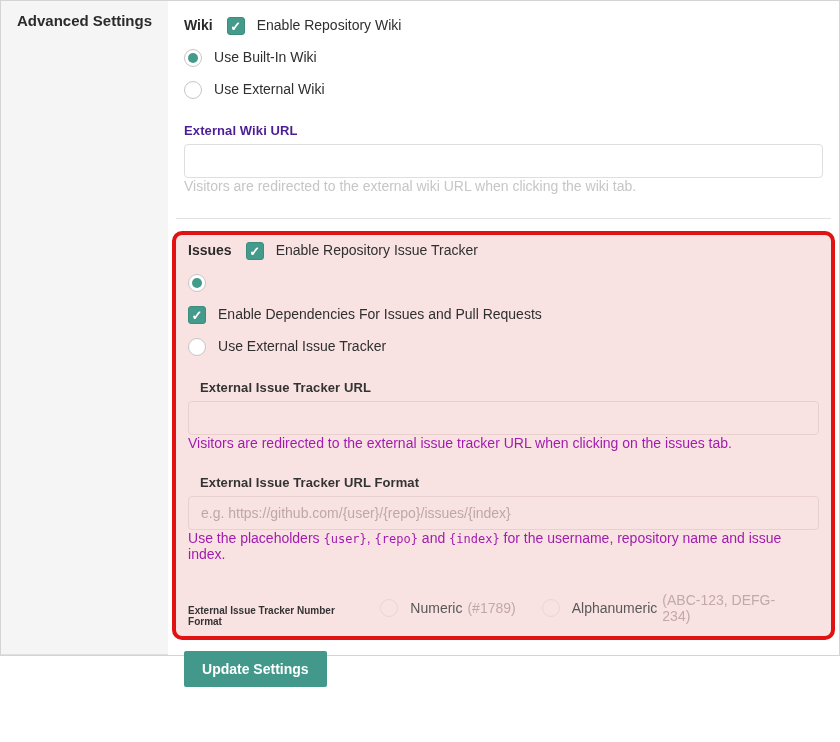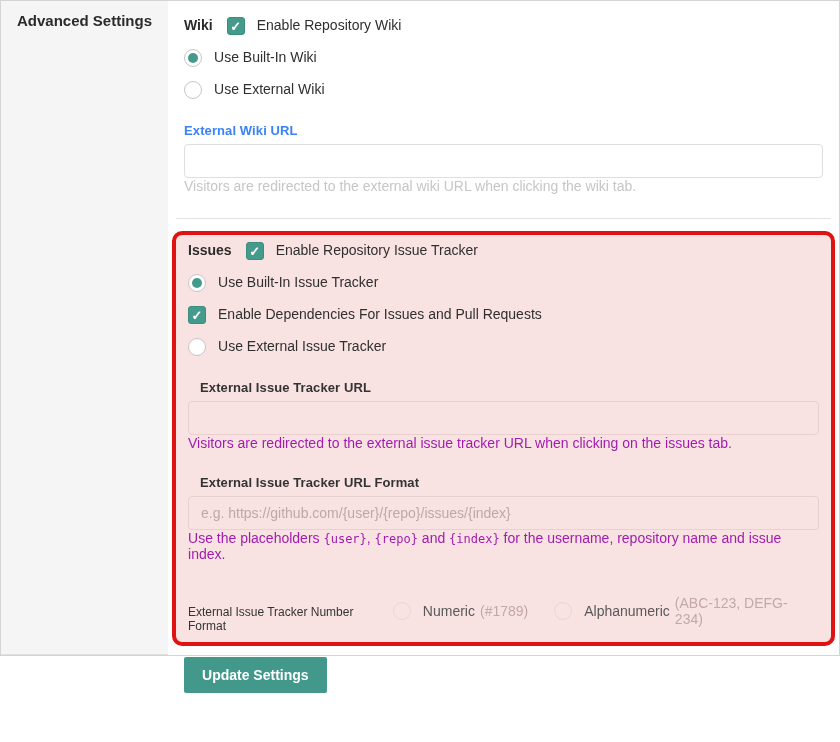--- a/index.html
+++ b/index.html
@@ -46,21 +46,21 @@
     border: 1px solid #c6c6c6; background: #fff;
     display: inline-flex; align-items: center; justify-content: center;
     cursor: pointer; flex: 0 0 auto;
   }
   .radio .dot { width: 10px; height: 10px; border-radius: 50%; background: transparent; }
   .radio.checked .dot { background: #449b8b; }
   .radio.faded { border-color: #ecd4d2; background: transparent; }
 
   
   .field-label { font-size: 13px; font-weight: bold; letter-spacing: .1px; }
-  .field-label.disabled { color: #3b82f6; }
+  .field-label.disabled { color: #4c1d95; }
   .field-label.dark { color: #333; padding-left: 12px; }
   .text-input {
     width: 100%; height: 34px; margin-top: 6px;
     border: 1px solid #dedede; border-radius: 4px;
     background: #fff; padding: 0 12px;
     font-family: "Liberation Sans", sans-serif;
     font-size: 14px; color: #333;
     outline: none;
   }
   .text-input::placeholder { color: #bfa7a5; opacity: 1; }
@@ -80,21 +80,21 @@
     background: transparent;
     border-color: #e9cfcd;
   }
   .highlight-box .help { color: #a21caf; }
   .highlight-box .checkbox { border-color: #3d8d7e; }
   .mt24 { margin-top: 24px; }
 
   .mono { font-family: "DejaVu Sans Mono", monospace; font-size: 12px; }
 
   .numfmt-row { display: flex; align-items: center; margin-top: 27px; }
-  .numfmt-label { font-size: 12px; font-weight: normal; color: #333; margin-right: 16px; margin-top: 16px; }
+  .numfmt-label { font-size: 10px; font-weight: bold; color: #333; margin-right: 16px; margin-top: 16px; }
   .numfmt-option { display: flex; align-items: center; margin-right: 26px; }
   .numfmt-option .opt-name { font-size: 14px; color: #585858; margin-left: 12px; }
   .numfmt-option .opt-hint { font-size: 14px; color: #c2a8a6; margin-left: 5px; }
 
   .btn-primary {
     margin-top: 11px;
     display: inline-block;
     background: #42998b; color: #fff;
     font-family: "Liberation Sans", sans-serif;
     font-size: 14px; font-weight: bold;
@@ -151,21 +151,20 @@
         <span class="checkbox">
           <span>✓</span>
         </span>
         <span class="ctl-label">Enable Repository Issue Tracker</span>
       </div>
 
       <div class="row mb14">
         <span class="radio checked">
             <span class="dot"></span>
           </span>
-        <span class="ctl-label">Use Built-In Issue Tracker</span>
       </div>
 
       <div class="row mb14">
         <span class="checkbox">
           <span>✓</span>
         </span>
         <span class="ctl-label">Enable Dependencies For Issues and Pull Requests</span>
       </div>
 
       <div class="row">

